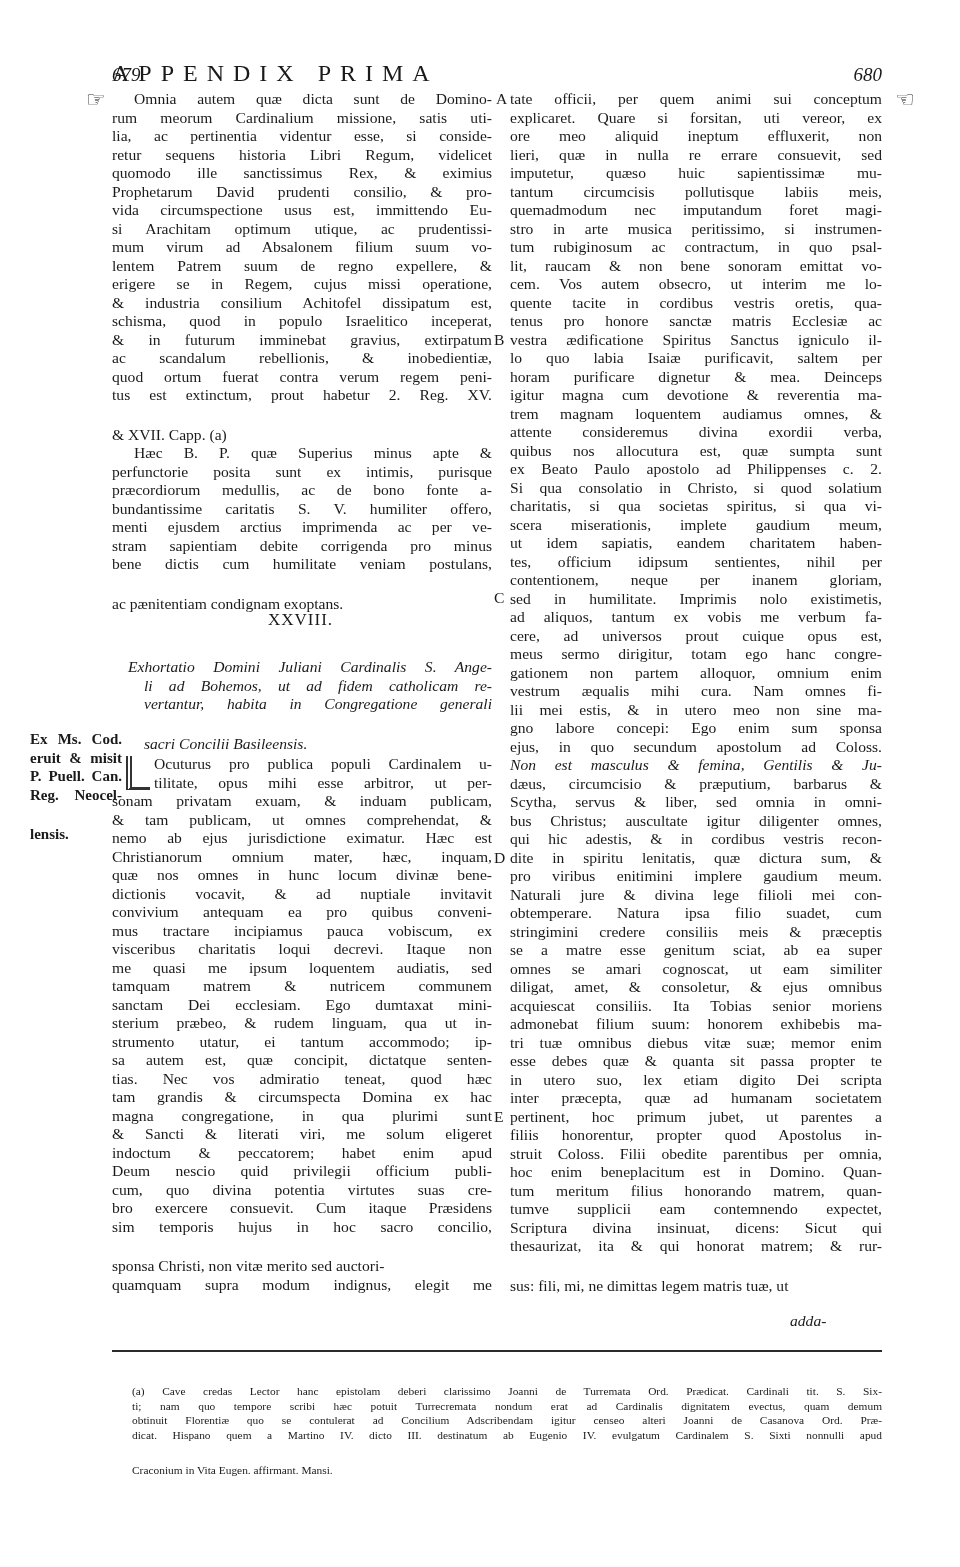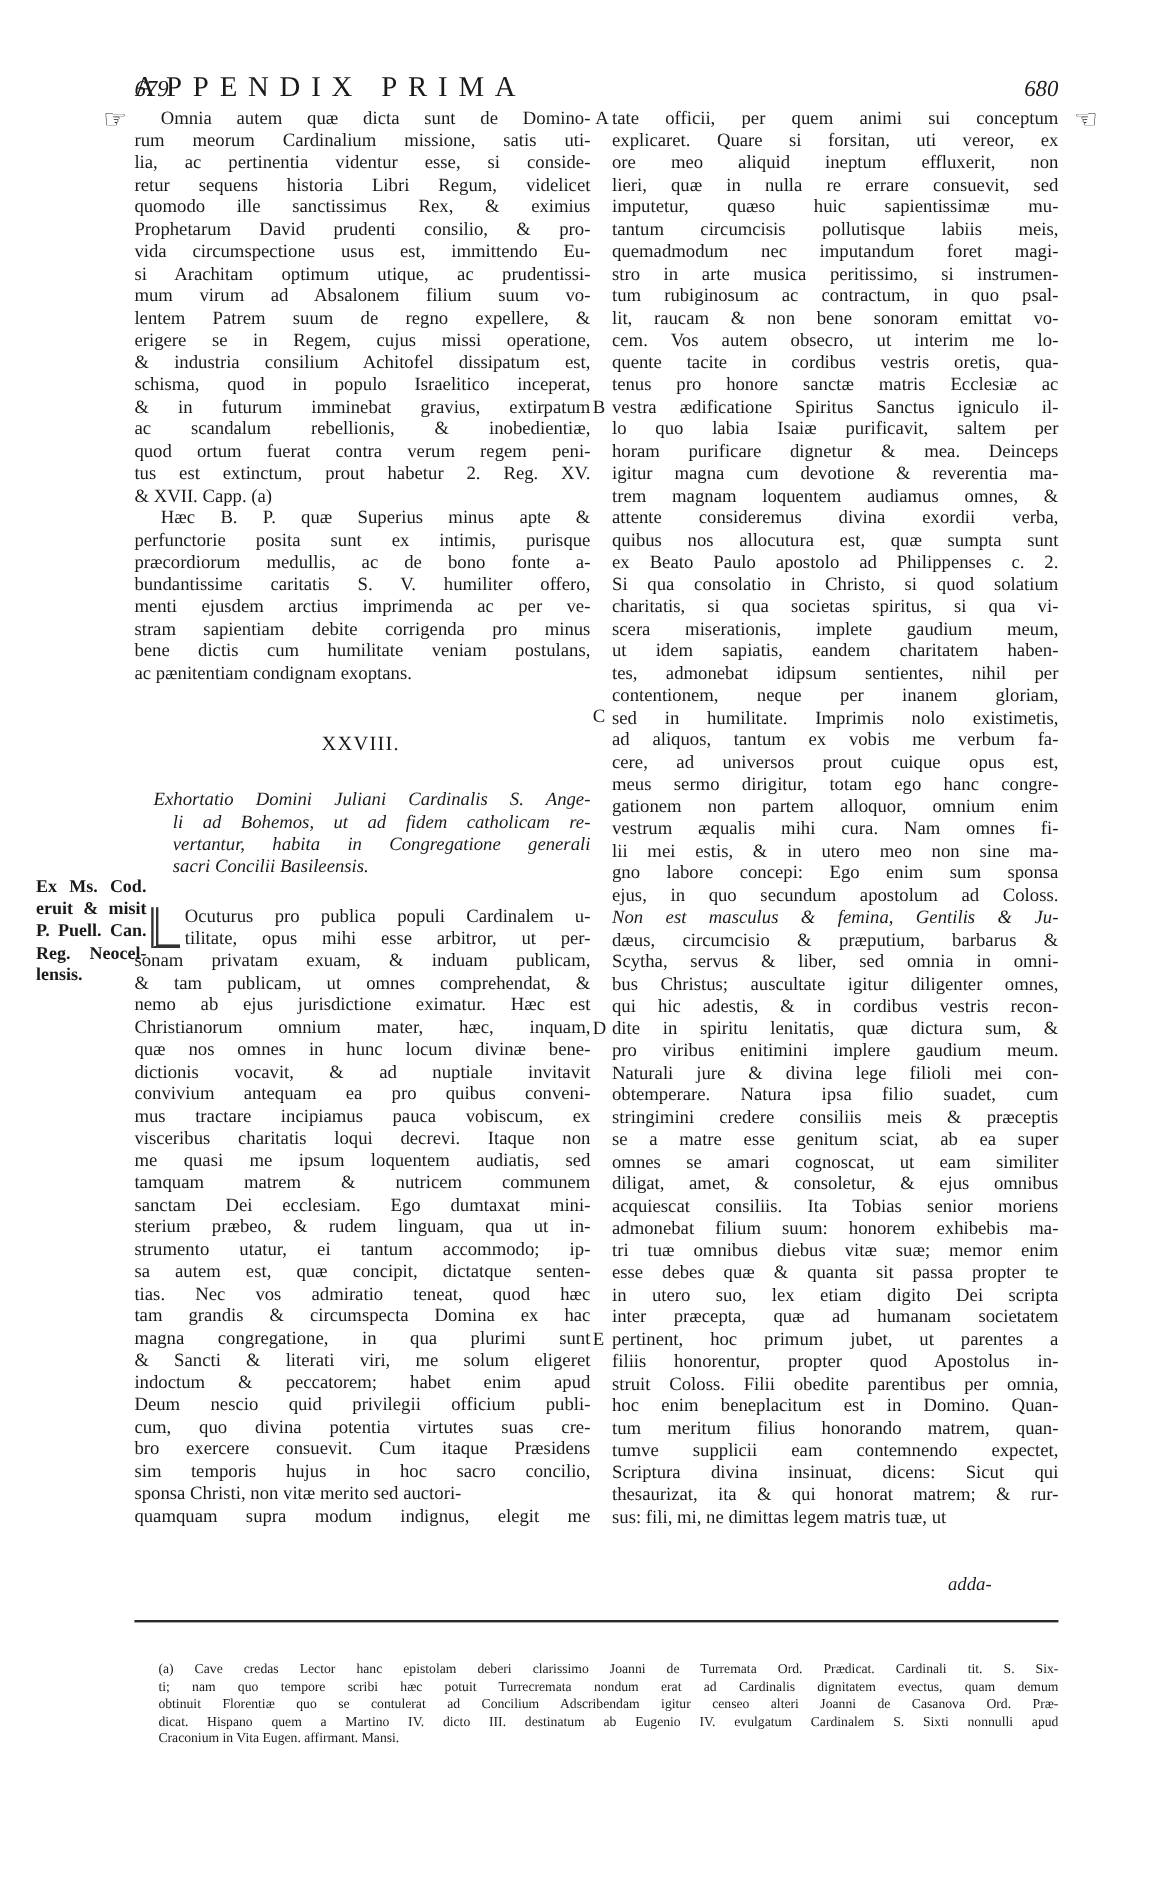--- a/index.html
+++ b/index.html
@@ -12,21 +12,21 @@
   .pgnum.right { right:0; }
   .running-title { position:absolute; left:0; right:0; text-align:left; top:-4px;
                    font-size:24px; letter-spacing:9px; }
   .hand { position:absolute; font-size:22px; line-height:20px; }
   .hand.left { left:86px; top:90px; }
   .hand.right { left:895px; top:90px; transform:scaleX(-1); }
   .col { position:absolute; font-size:15.6px; line-height:18.5px; text-align:justify; }
   .col.left { left:112px; top:90px; width:380px; }
   .col.right { left:510px; top:90px; width:372px; }
   .line { display:block; white-space:nowrap; text-align:justify; text-align-last:justify; height:18.5px; }
-  .line.last { text-align-last:left; }
+  .line.last { text-align-last:left;margin-top:21px; }
   .line.indent { padding-left:22px; }
   .section-num { position:absolute; left:268px; top:610px; font-size:17px; letter-spacing:1px; }
   .title-block { position:absolute; left:128px; top:658px; width:364px; font-style:italic;
                  font-size:15.6px; line-height:18.5px; }
   .title-block .line.hang { padding-left:16px; }
   .margin-note { position:absolute; left:30px; top:735px; width:92px; font-size:15px;
                  line-height:9.6px; font-weight:bold; }
   .dropcap { position:absolute; left:126px; top:756px; width:24px; height:34px;
              border-left:6px double #333; border-bottom:3px solid #333; box-sizing:border-box; }
   .body-left2 { position:absolute; left:112px; top:755px; width:380px; font-size:15.6px; line-height:18.5px; }
@@ -148,21 +148,21 @@
       <span class="line">horam purificare dignetur &amp; mea. Deinceps</span>
       <span class="line">igitur magna cum devotione &amp; reverentia ma-</span>
       <span class="line">trem magnam loquentem audiamus omnes, &amp;</span>
       <span class="line">attente consideremus divina exordii verba,</span>
       <span class="line">quibus nos allocutura est, quæ sumpta sunt</span>
       <span class="line">ex Beato Paulo apostolo ad Philippenses c. 2.</span>
       <span class="line">Si qua consolatio in Christo, si quod solatium</span>
       <span class="line">charitatis, si qua societas spiritus, si qua vi-</span>
       <span class="line">scera miserationis, implete gaudium meum,</span>
       <span class="line">ut idem sapiatis, eandem charitatem haben-</span>
-      <span class="line">tes, admonebat idipsum sentientes, nihil per</span>
+      <span class="line">tes, officium idipsum sentientes, nihil per</span>
       <span class="line">contentionem, neque per inanem gloriam,</span>
       <span class="line">sed in humilitate. Imprimis nolo existimetis,</span>
       <span class="line">ad aliquos, tantum ex vobis me verbum fa-</span>
       <span class="line">cere, ad universos prout cuique opus est,</span>
       <span class="line">meus sermo dirigitur, totam ego hanc congre-</span>
       <span class="line">gationem non partem alloquor, omnium enim</span>
       <span class="line">vestrum æqualis mihi cura. Nam omnes fi-</span>
       <span class="line">lii mei estis, &amp; in utero meo non sine ma-</span>
       <span class="line">gno labore concepi: Ego enim sum sponsa</span>
       <span class="line">ejus, in quo secundum apostolum ad Coloss.</span>

